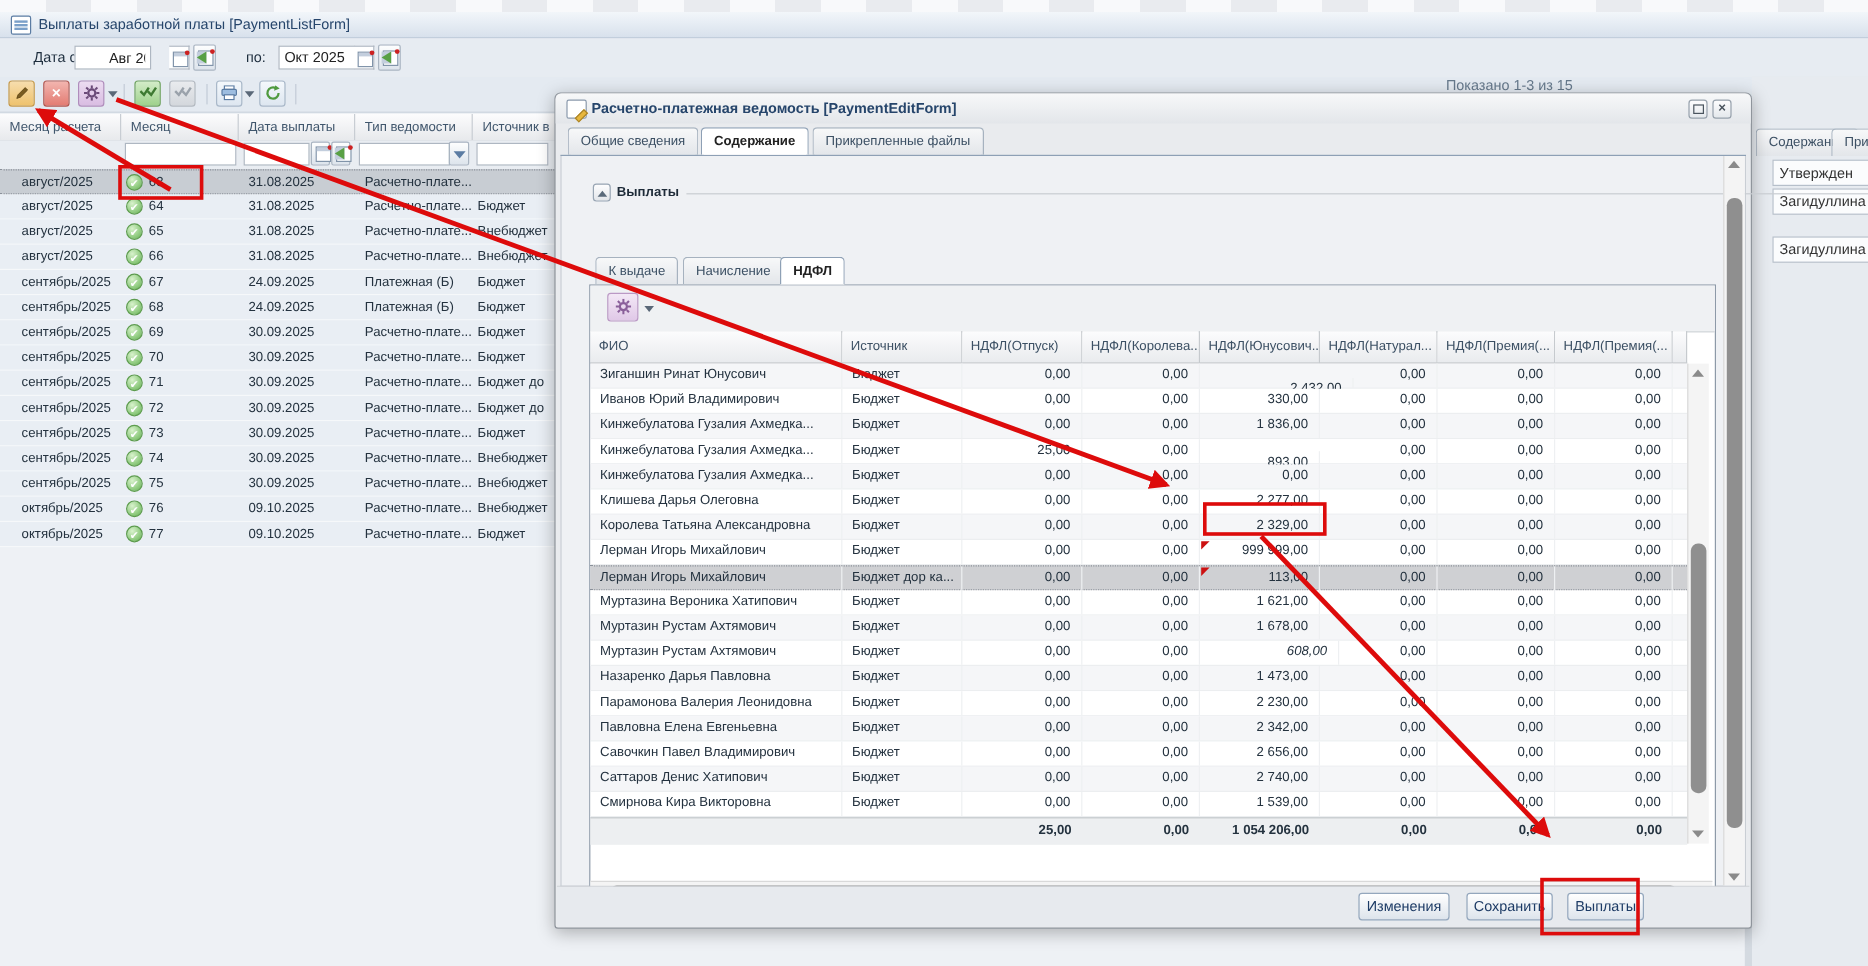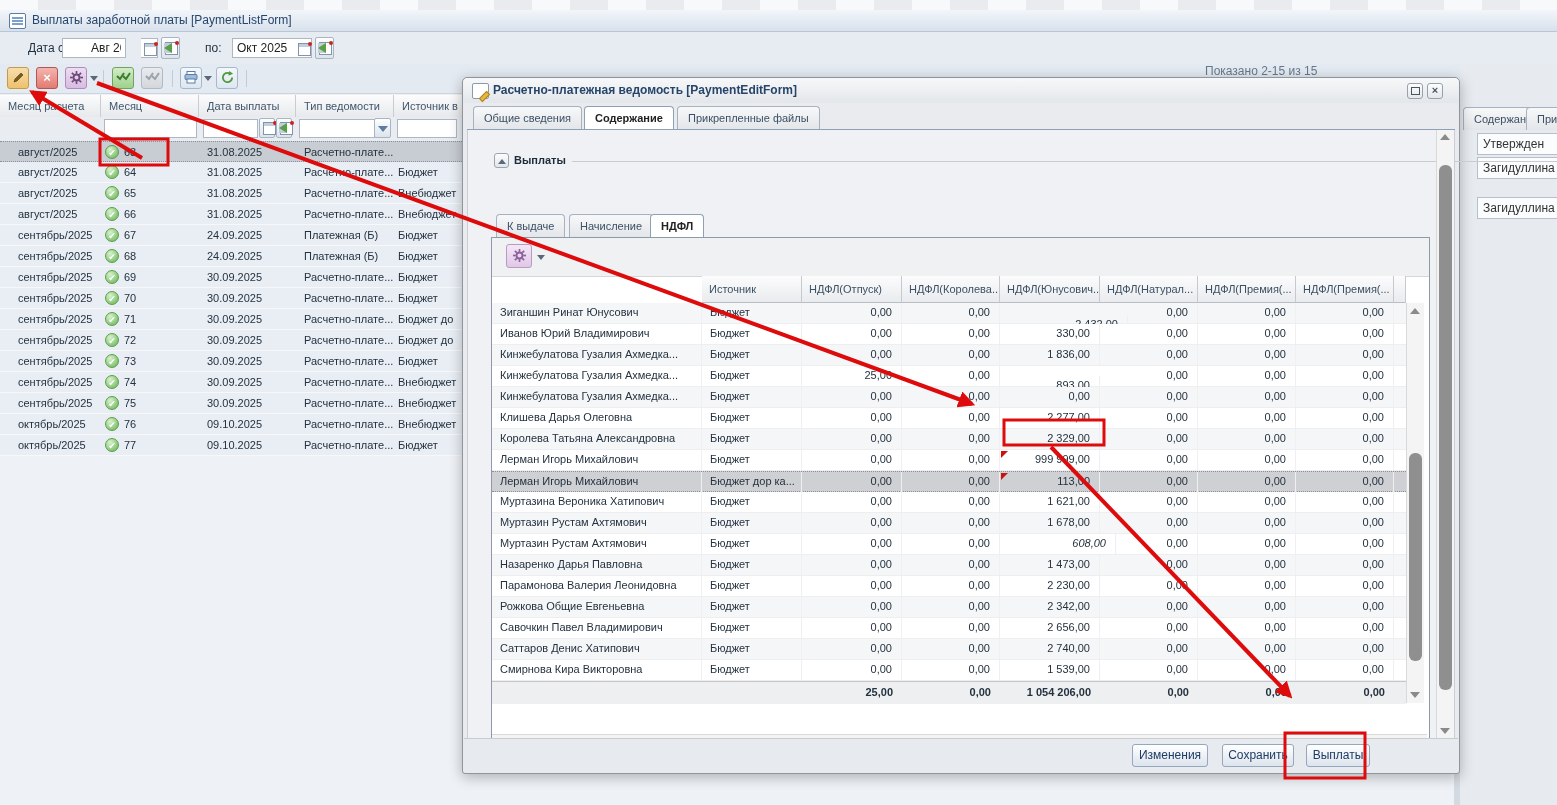--- a/index.html
+++ b/index.html
@@ -326,21 +326,21 @@
     </div>
     <div class="lrow">
       <div class="lc" style="left: 0px; width: 101px; padding-left: 18px;">октябрь/2025</div>
       <div class="lc" style="left: 101px; width: 98px; padding-left: 2px;"><span class="gicon">✔</span>77</div>
       <div class="lc" style="left: 199px; width: 97px; padding-left: 8px;">09.10.2025</div>
       <div class="lc" style="left: 296px; width: 98px; padding-left: 8px;">Расчетно-плате...</div>
       <div class="lc" style="left: 394px; width: 160px; padding-left: 4px;">Бюджет</div>
     </div>
   </div>
 
-<span class="abs" id="paging">Показано 2-15 из 15</span>
+<span class="abs" id="paging">Показано 1-3 из 15</span>
 
 <div class="abs" id="east-split"></div>
 <div class="abs" id="east">
   <span class="tab" style="left:3px;top:43px">Содержание</span>
   <span class="tab" style="left:66px;top:43px;width:60px">При</span>
   <span class="efield" style="top:69px">Утвержден</span>
   <span class="efield" style="top:93px">Загидуллина</span>
   <span class="efield" style="top:133px">Загидуллина</span>
 </div>
 
@@ -382,20 +382,21 @@
                 <line x1="2" y1="2" x2="4" y2="4"></line>
                 <line x1="10" y1="10" x2="12" y2="12"></line>
                 <line x1="2" y1="12" x2="4" y2="10"></line>
                 <line x1="10" y1="4" x2="12" y2="2"></line>
               </g>
             </svg>
           <span class="caret"></span>
         </span>
       </div>
       <div class="abs" id="ndfl-header" style="left:0;top:38px;width:914px;height:27px">
+          <div class="dh" style="left: 0px; width: 210px;">ФИО</div>
           <div class="dh" style="left: 210px; width: 100px;">Источник</div>
           <div class="dh" style="left: 310px; width: 100px;">НДФЛ(Отпуск)</div>
           <div class="dh" style="left: 410px; width: 98px;">НДФЛ(Королева...</div>
           <div class="dh" style="left: 508px; width: 100px;">НДФЛ(Юнусович...</div>
           <div class="dh" style="left: 608px; width: 98px;">НДФЛ(Натурал...</div>
           <div class="dh" style="left: 706px; width: 98px;">НДФЛ(Премия(...</div>
           <div class="dh" style="left: 804px; width: 98px;">НДФЛ(Премия(...</div>
           <div class="dh" style="left: 902px; width: 12px;"></div>
         </div>
       <div class="abs" id="ndfl-rows" style="left:0;top:65px;width:914px">
@@ -535,21 +536,21 @@
             <div class="dc" style="left: 0px; width: 210px;">Парамонова Валерия Леонидовна</div>
             <div class="dc" style="left: 210px; width: 100px;">Бюджет</div>
             <div class="dc num" style="left: 310px; width: 100px;">0,00</div>
             <div class="dc num" style="left: 410px; width: 98px;">0,00</div>
             <div class="dc num" style="left: 508px; width: 100px;">2 230,00</div>
             <div class="dc num" style="left: 608px; width: 98px;">0,00</div>
             <div class="dc num" style="left: 706px; width: 98px;">0,00</div>
             <div class="dc num" style="left: 804px; width: 98px;">0,00</div>
           </div>
           <div class="drow alt">
-            <div class="dc" style="left: 0px; width: 210px;">Рожкова Общие Евгеньевна</div>
+            <div class="dc" style="left: 0px; width: 210px;">Павловна Елена Евгеньевна</div>
             <div class="dc" style="left: 210px; width: 100px;">Бюджет</div>
             <div class="dc num" style="left: 310px; width: 100px;">0,00</div>
             <div class="dc num" style="left: 410px; width: 98px;">0,00</div>
             <div class="dc num" style="left: 508px; width: 100px;">2 342,00</div>
             <div class="dc num" style="left: 608px; width: 98px;">0,00</div>
             <div class="dc num" style="left: 706px; width: 98px;">0,00</div>
             <div class="dc num" style="left: 804px; width: 98px;">0,00</div>
           </div>
           <div class="drow">
             <div class="dc" style="left: 0px; width: 210px;">Савочкин Павел Владимирович</div>

